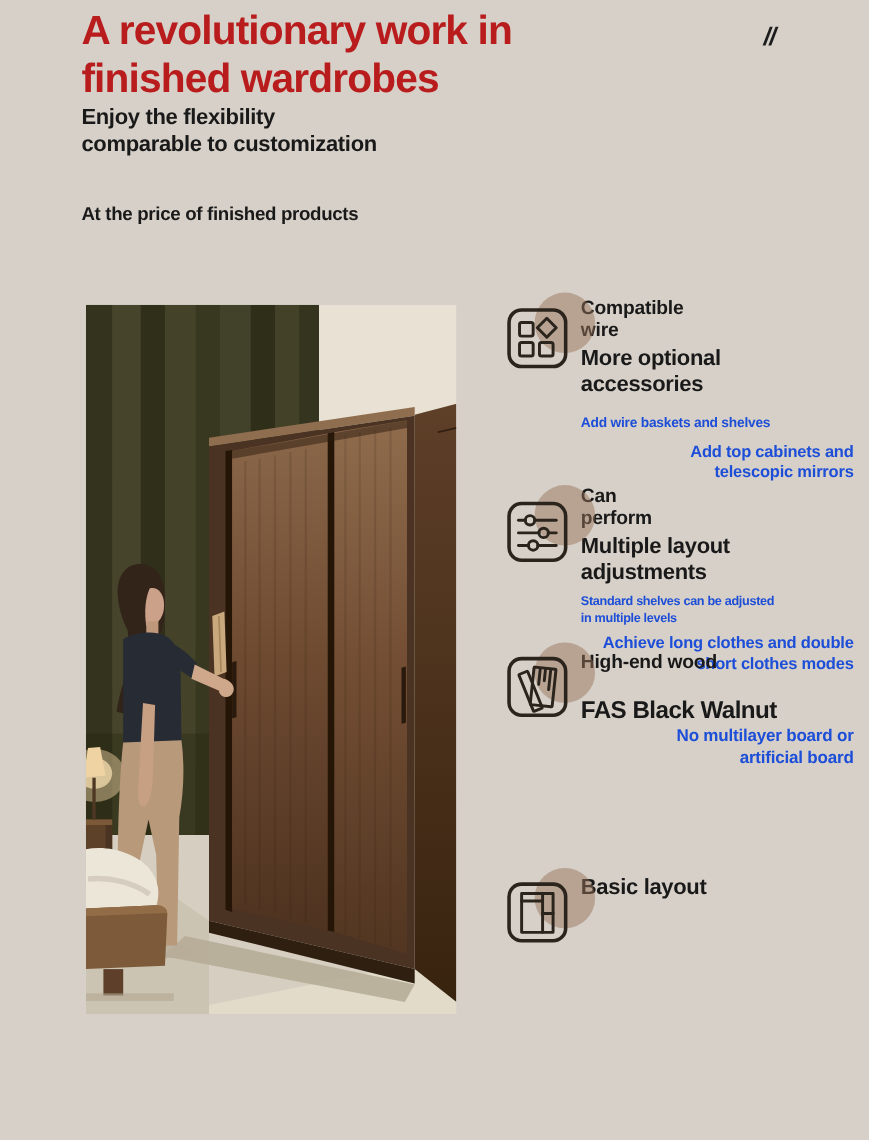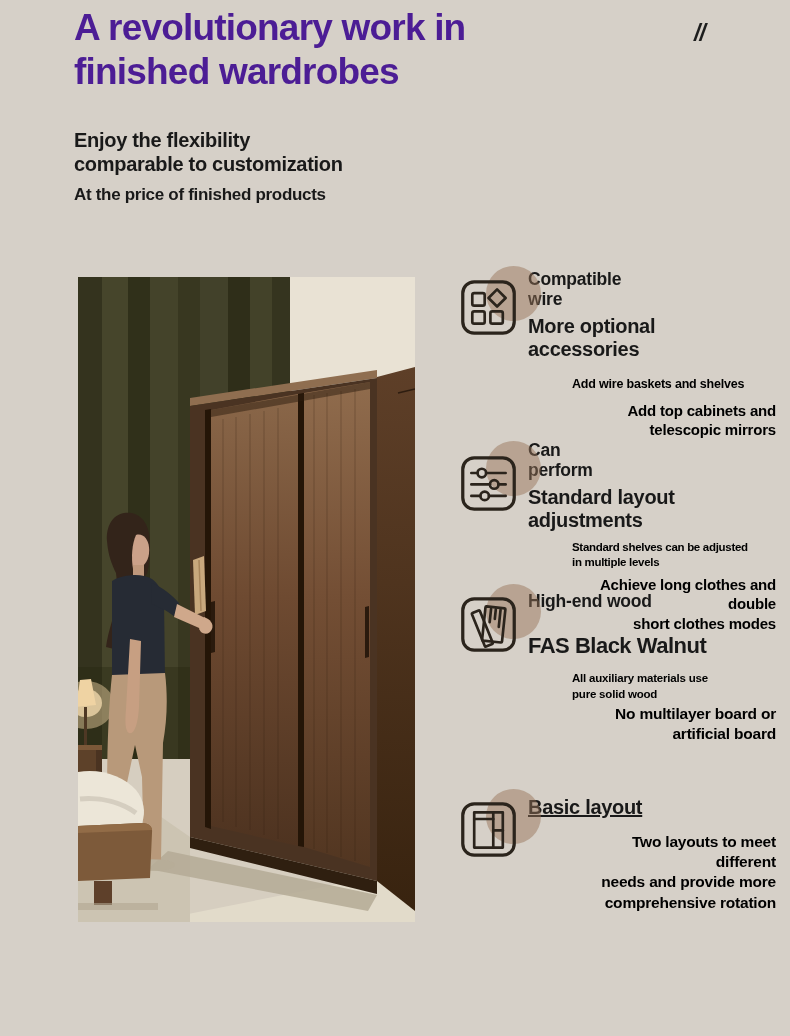--- a/index.html
+++ b/index.html
@@ -7,28 +7,28 @@
   .page{
     position:relative;width:790px;height:1036px;margin:0 auto;
     background:#d6d0c8;overflow:hidden;color:#191919;
   }
   .pre{white-space:pre-line;}
 
   
   .h1{
     position:absolute;left:74px;top:6px;
     font-size:37px;font-weight:bold;line-height:1.2;letter-spacing:-0.8px;
-    color:#4c1d95;
+    color:#b91c1c;
   }
   .slashes{
     position:absolute;left:694px;top:20px;
     font-size:23px;font-weight:800;font-style:italic;letter-spacing:-1px;color:#1d1d1d;
   }
   .subtitle{
-    position:absolute;left:74px;top:128px;
+    position:absolute;left:74px;top:95px;
     font-size:20px;font-weight:bold;line-height:1.2;letter-spacing:-0.3px;
   }
   .tagline{
     position:absolute;left:74px;top:185px;
     font-size:17px;font-weight:bold;letter-spacing:-0.3px;
   }
 
   
   .photo{
     position:absolute;left:78px;top:277px;width:337px;height:645px;overflow:hidden;
@@ -46,22 +46,22 @@
   .f4 .icon-col svg{margin-top:3px}
   .circle{
     position:absolute;width:55px;height:55px;border-radius:50%;
     background:rgba(150,116,88,0.48);left:28px;z-index:0;
   }
   .f1 .circle{top:-4px}.f2 .circle{top:0px}.f3 .circle{top:-8px}.f4 .circle{top:-7px}
   .ftext{flex:1;padding-top:0;}
   .kicker{font-size:17.5px;font-weight:bold;line-height:1.13;letter-spacing:-0.2px;}
   .fheading{font-size:20px;font-weight:bold;line-height:1.16;letter-spacing:-0.3px;margin-top:5px;}
   .f3 .fheading{font-size:22px;margin-top:21px;letter-spacing:-0.5px;}
-  .f4 .fheading{margin-top:0;text-decoration:underline;}
-  .note{font-weight:bold;color:#000000;margin-left:44px;}
+  .f4 .fheading{margin-top:0;}
+  .note{font-weight:bold;color:#1d4ed8;}
   .n1{margin-top:15px;font-size:12.5px;letter-spacing:-0.2px;line-height:1.35;}
   .n2{margin-top:8px;font-size:15px;letter-spacing:-0.2px;line-height:1.3;text-align:right;}
   .f2 .n1{margin-top:8px;font-size:11.5px;letter-spacing:-0.3px;}
   .f2 .n2{margin-top:4px;font-size:15px;}
   .f3 .n1{margin-top:13px;font-size:11.5px;letter-spacing:-0.2px;}
   .f3 .n2{margin-top:2px;font-size:15.5px;}
   .f4 .n1{margin-top:17px;font-size:13px;letter-spacing:0.5px;}
   .f4 .n2{margin-top:13px;font-size:15.5px;}
 
   .fic{stroke:#2b241c;fill:none;stroke-width:3.4;stroke-linejoin:round;stroke-linecap:round;}
@@ -211,21 +211,21 @@
           <line class="thin" x1="42.5" y1="33" x2="50" y2="33"></line>
         <circle class="thin" cx="38" cy="33" r="4.5"></circle>
         <line class="thin" x1="14" y1="45" x2="23.5" y2="45"></line>
           <line class="thin" x1="32.5" y1="45" x2="50" y2="45"></line>
         <circle class="thin" cx="28" cy="45" r="4.5"></circle>
       </svg>
     </div>
     <div class="ftext">
       <div class="kicker pre">Can
 perform</div>
-      <div class="fheading pre">Standard layout
+      <div class="fheading pre">Multiple layout
 adjustments</div>
       <div class="note n1 pre">Standard shelves can be adjusted
 in multiple levels</div>
       <div class="note n2 pre">Achieve long clothes and double
 short clothes modes</div>
     </div>
   </div>
 
   <div class="feat f3">
     <div class="icon-col">
@@ -239,39 +239,34 @@
           <rect x="27" y="14" width="21" height="36" rx="1"></rect>
           <line x1="33" y1="16" x2="33" y2="30"></line>
           <line x1="38" y1="16" x2="38" y2="26"></line>
           <line x1="43" y1="16" x2="43" y2="34"></line>
         </g>
       </svg>
     </div>
     <div class="ftext">
       <div class="kicker pre">High-end wood</div>
       <div class="fheading pre">FAS Black Walnut</div>
-      <div class="note n1 pre">All auxiliary materials use
-pure solid wood</div>
       <div class="note n2 pre">No multilayer board or
 artificial board</div>
     </div>
   </div>
 
   <div class="feat f4">
     <div class="icon-col">
       <span class="circle"></span>
       <svg viewBox="0 0 64 64" class="fic">
         <rect x="5" y="5" width="54" height="54" rx="12"></rect>
         <rect class="thin" x="17" y="14" width="30" height="37"></rect>
         <line class="thin" x1="37" y1="14" x2="37" y2="51"></line>
         <line class="thin" x1="17" y1="21" x2="37" y2="21"></line>
         <line class="thin" x1="37" y1="33" x2="47" y2="33"></line>
       </svg>
     </div>
     <div class="ftext">
       <div class="fheading pre">Basic layout</div>
-      <div class="note n2 pre">Two layouts to meet different
-needs and provide more
-comprehensive rotation</div>
     </div>
   </div>
 
 </div>
 
 </body></html>

